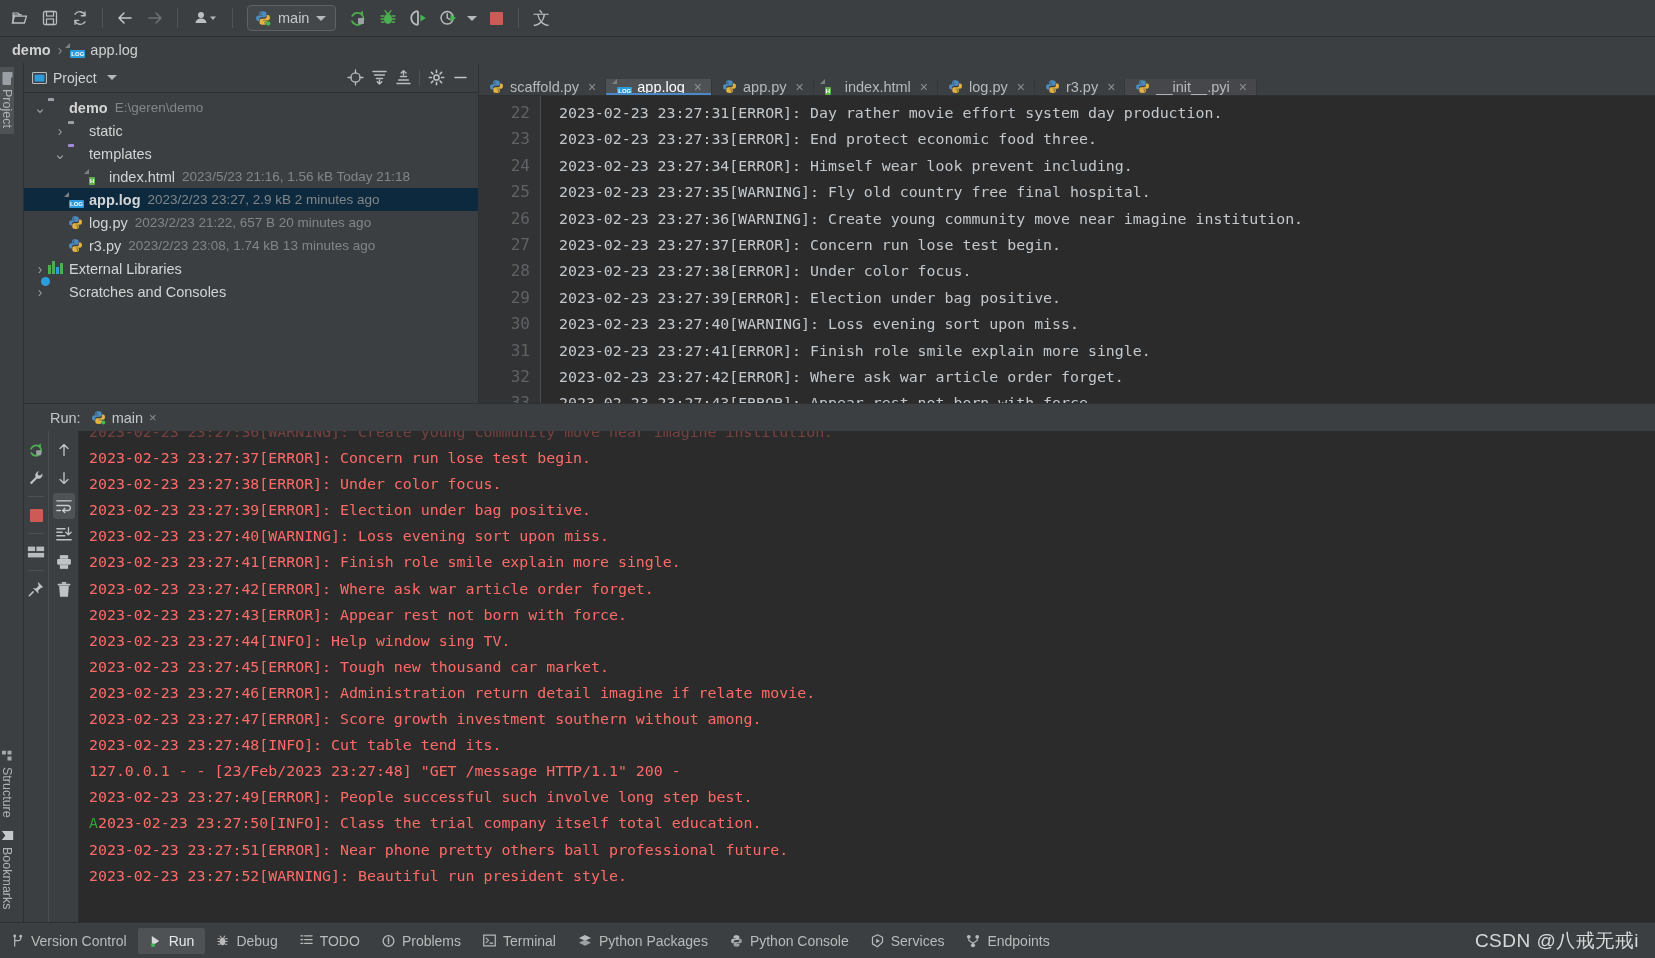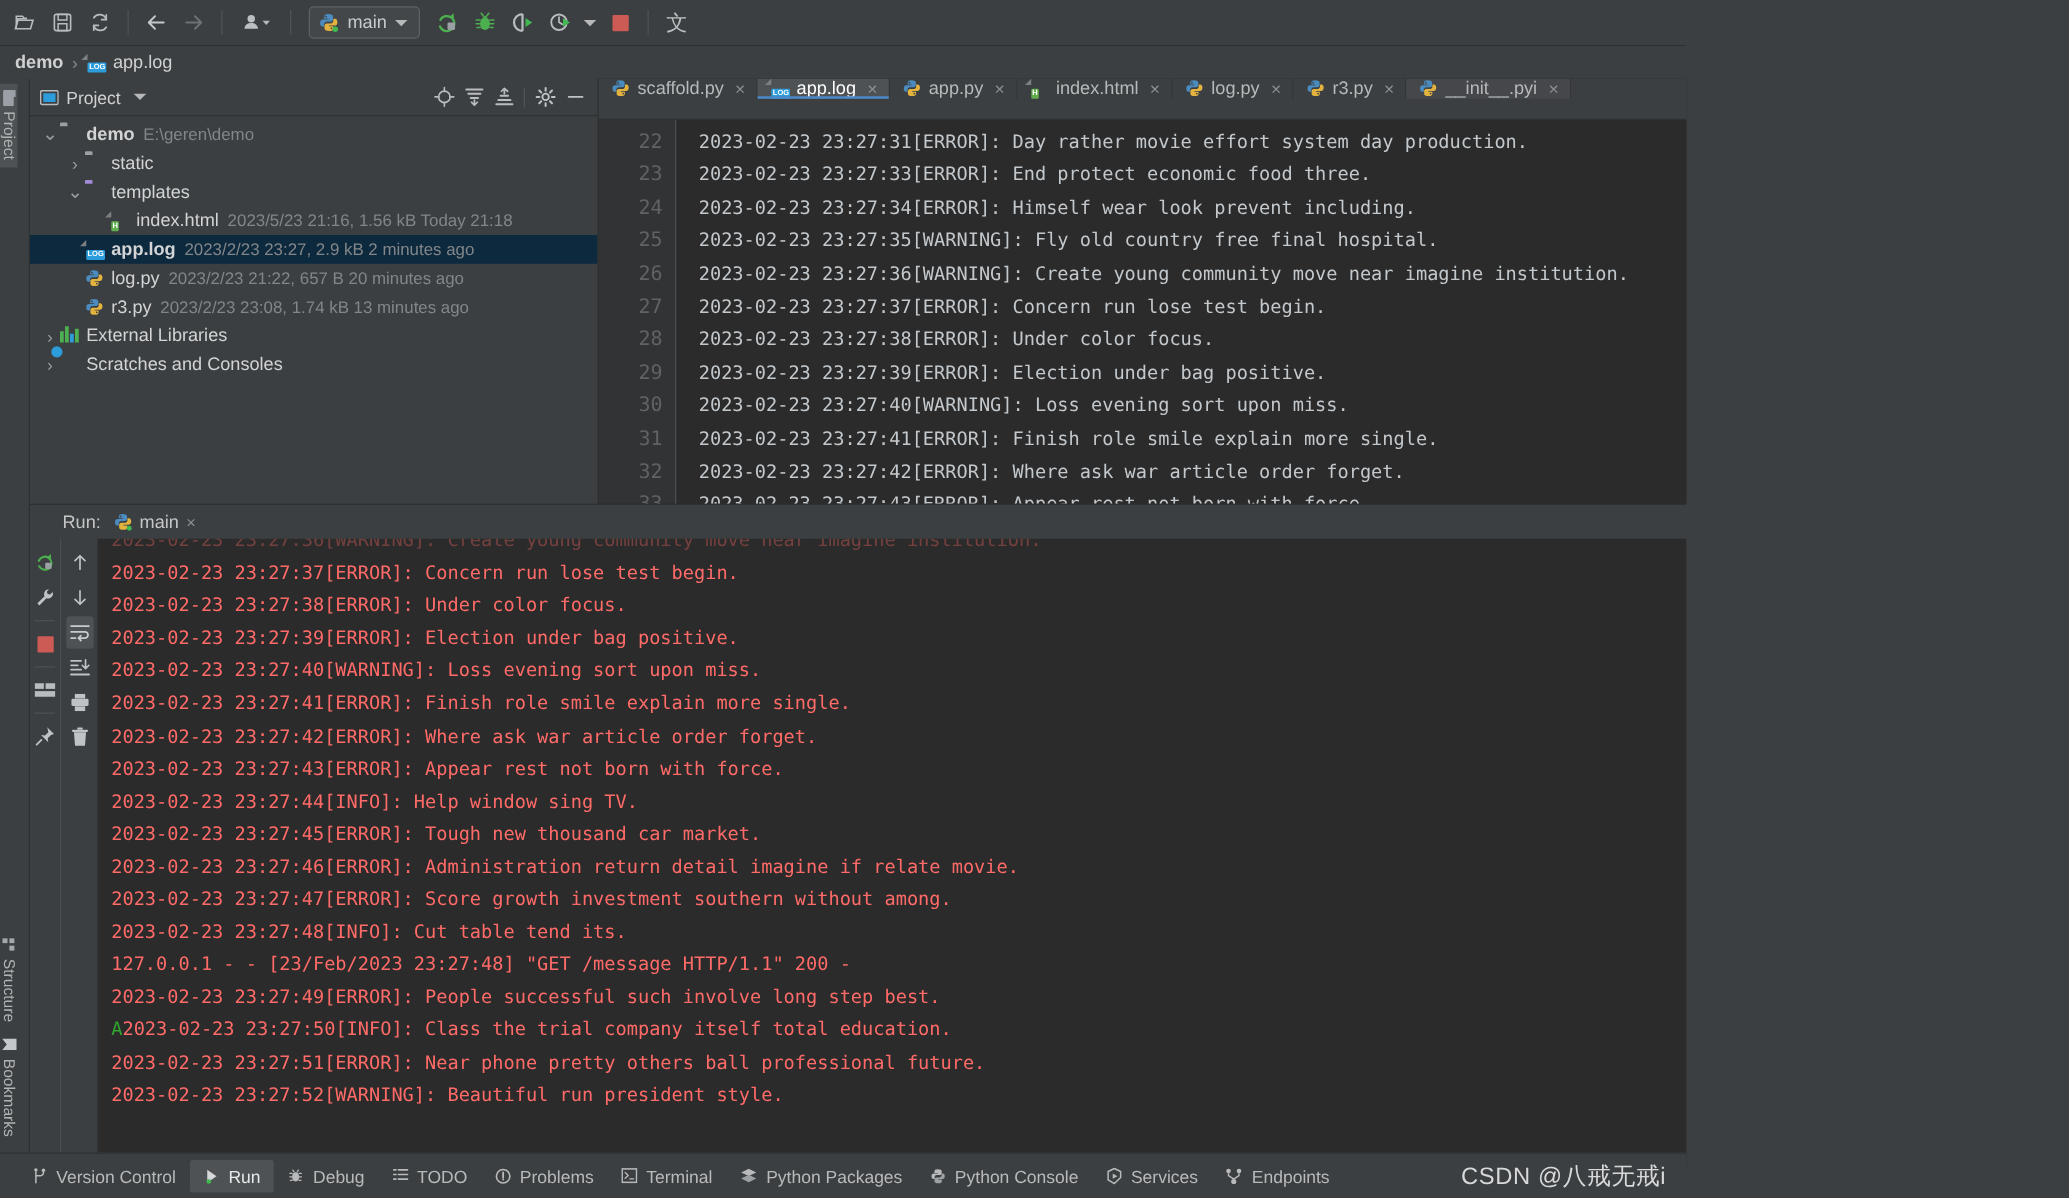--- a/index.html
+++ b/index.html
@@ -3,21 +3,21 @@
 <meta charset="utf-8">
 <style>
   * { box-sizing: border-box; margin: 0; padding: 0; }
   html, body {
     width: 1655px; height: 958px;
     background: #3c3f41;
     font-family: "Liberation Sans", sans-serif;
     overflow: hidden;
     color: #bbbbbb;
   }
-  .app { position: relative; width: 1349px; height: 958px; display: flex; flex-direction: column; }
+  .app { position: relative; width: 1655px; height: 958px; display: flex; flex-direction: column; }
 
   
   .toolbar {
     height: 37px; background: #3c3f41;
     display: flex; align-items: center; gap: 2px;
     padding: 0 6px; flex: 0 0 37px;
     border-bottom: 1px solid #2e3133;
   }
   .tb-btn {
     width: 28px; height: 28px; display: flex; align-items: center; justify-content: center;
@@ -111,21 +111,21 @@
   .badge-log { background:#2d9cdb; }
   .badge-h { background:#61af4c; }
   .ic-lib { width:15px; height:13px; display:flex; gap:1px; align-items:flex-end; }
   .ic-lib i { display:block; width:3px; background:#4caf50; }
   .ic-scr { width:15px; height:14px; background:#8e9295; border-radius:2px; position:relative; color:#2b2b2b; font-size:8px;}
   .ic-scr:after { content:""; position:absolute; right:-2px; bottom:-2px; width:9px; height:9px; background:#2d9cdb; border-radius:50%; }
 
   
   .editor-area { flex: 1 1 auto; display: flex; flex-direction: column; min-width: 0; background:#2b2b2b;}
   .tabbar {
-    height: 33px; flex: 0 0 33px; background: #3c3f41; display: flex; align-items: flex-start;
+    height: 33px; flex: 0 0 33px; background: #3c3f41; display: flex; align-items: flex-end;
     border-bottom: 1px solid #2e3133; overflow: hidden;
   }
   .etab {
     display: flex; align-items: center; gap: 6px; padding: 0 9px 0 10px;
     font-size: 14.5px; color: #b7babb; position: relative; white-space: nowrap;
     border-right: 1px solid #343739;
   }
   .etab.active { background: #4e5254; color: #ffffff; }
   .etab.active:after {
     content: ""; position: absolute; left: 0; right: 0; bottom: 0; height: 2px; background: #4a88c7;
@@ -174,21 +174,21 @@
     color: #ff6b68; padding: 0 0 0 10px; white-space: pre;
     border-left: 1px solid #2e3133;
   }
   .console .ln { height: 26.1px; }
   .console .clip { color: #ff6b68; opacity: .35; }
   .ansi-a { color: #2fa52f; }
 
   
   .statusbar {
     height: 36px; flex: 0 0 36px; background: #3c3f41; display: flex; align-items: center;
-    padding-left: 14px; gap: 2px; border-top: 1px solid #2e3133; position: relative;
+    padding-left: 0; gap: 2px; border-top: 1px solid #2e3133; position: relative;
   }
   .sb-item {
     display: flex; align-items: center; gap: 7px; padding: 5px 11px;
     font-size: 14px; color: #b8babb; border-radius: 2px;
   }
   .sb-item.active { background: #4e5254; color: #e6e8e9; }
   .watermark {
     position: absolute; right: 16px; top: 50%; transform: translateY(-50%);
     font-size: 19px; color: #d6d8d9; letter-spacing: .5px;
   }

